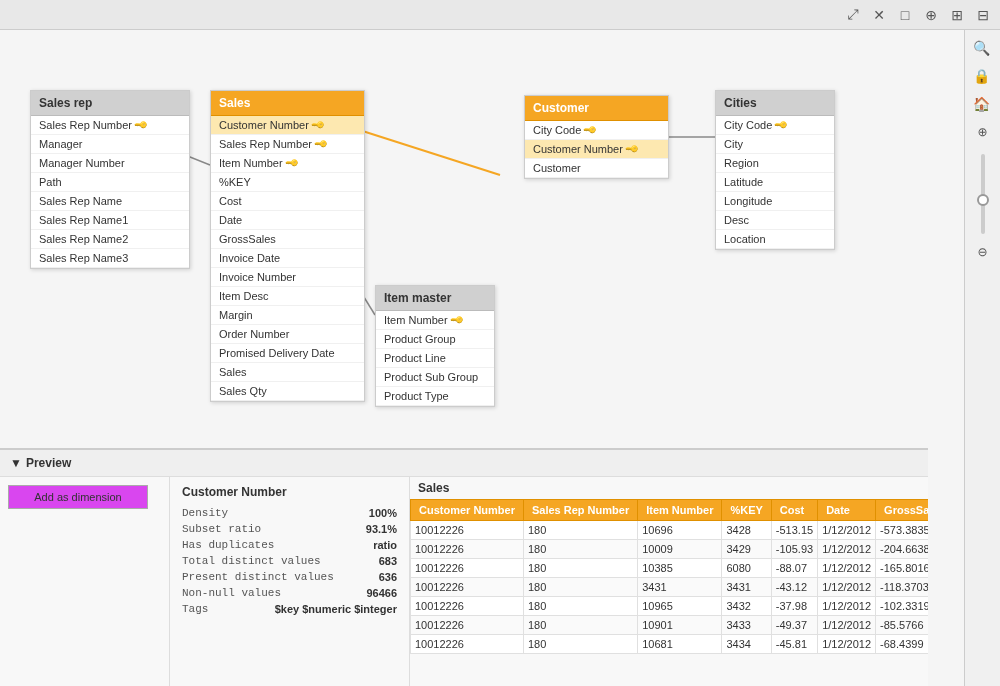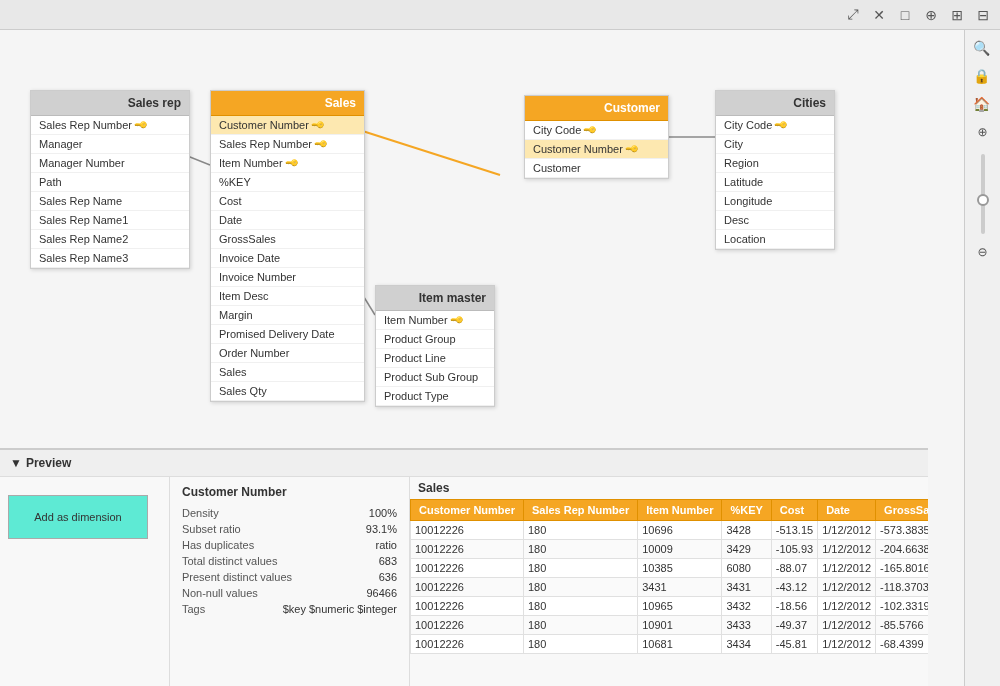--- a/index.html
+++ b/index.html
@@ -72,21 +72,20 @@
       top: 40px;
     }
 
     
     .entity-box {
       position: absolute;
       border: 1px solid #ccc;
       background: #fff;
       min-width: 120px;
       box-shadow: 1px 1px 4px rgba(0,0,0,0.15);
-      text-align: right;
     }
     .entity-header {
       padding: 5px 8px;
       font-weight: bold;
       font-size: 12px;
       background: #f5a623;
       color: #fff;
       border-bottom: 1px solid #e09000;
     }
     .entity-header.gray {
@@ -155,50 +154,49 @@
     .preview-left {
       width: 170px;
       padding: 8px;
       border-right: 1px solid #ddd;
       display: flex;
       flex-direction: column;
       gap: 6px;
     }
     .preview-btn {
       width: 140px;
-      padding: 15px;
-      background: #5eead4;
+      padding: 5px;
+      background: #d946ef;
       border: 1px solid #aaa;
       cursor: pointer;
       font-size: 11px;
       text-align: center;
       color: #333;
-      margin-top: 10px;
     }
 
     .preview-stats {
       width: 240px;
       padding: 8px 12px;
       border-right: 1px solid #ddd;
       font-size: 11px;
     }
     .stat-title {
       font-weight: bold;
       font-size: 12px;
       margin-bottom: 6px;
       color: #333;
     }
     .stat-row {
       display: flex;
       justify-content: space-between;
       padding: 2px 0;
       color: #333;
     }
-    .stat-label { color: #555; }
-    .stat-value { color: #333; font-weight: normal; }
+    .stat-label { color: #555; font-family: Liberation Mono, monospace; }
+    .stat-value { color: #333; font-weight: bold; }
 
     .preview-table-area {
       flex: 1;
       overflow: auto;
       padding: 0;
     }
     .sales-label {
       padding: 4px 8px;
       font-weight: bold;
       font-size: 12px;
@@ -276,22 +274,22 @@
       <div class="entity-field">Sales Rep Number <span class="key-icon">🔑</span></div>
       <div class="entity-field">Item Number <span class="key-icon">🔑</span></div>
       <div class="entity-field">%KEY</div>
       <div class="entity-field">Cost</div>
       <div class="entity-field">Date</div>
       <div class="entity-field">GrossSales</div>
       <div class="entity-field">Invoice Date</div>
       <div class="entity-field">Invoice Number</div>
       <div class="entity-field">Item Desc</div>
       <div class="entity-field">Margin</div>
+      <div class="entity-field">Order Number</div>
       <div class="entity-field">Promised Delivery Date</div>
-      <div class="entity-field">Order Number</div>
       <div class="entity-field">Sales</div>
       <div class="entity-field">Sales Qty</div>
     </div>
 
     <div class="entity-box" style="left:524px; top:65px; width:145px;">
       <div class="entity-header">Customer</div>
       <div class="entity-field">City Code <span class="key-icon">🔑</span></div>
       <div class="entity-field highlighted">Customer Number <span class="key-icon">🔑</span></div>
       <div class="entity-field">Customer</div>
     </div>
@@ -406,21 +404,21 @@
                   <td>3431</td>
                   <td>-43.12</td>
                   <td>1/12/2012</td>
                   <td>-118.3703</td>
                 </tr>
                 <tr>
                   <td>10012226</td>
                   <td>180</td>
                   <td>10965</td>
                   <td>3432</td>
-                  <td>-18.56</td>
+                  <td>-37.98</td>
                   <td>1/12/2012</td>
                   <td>-102.3319</td>
                 </tr>
                 <tr>
                   <td>10012226</td>
                   <td>180</td>
                   <td>10901</td>
                   <td>3433</td>
                   <td>-49.37</td>
                   <td>1/12/2012</td>

